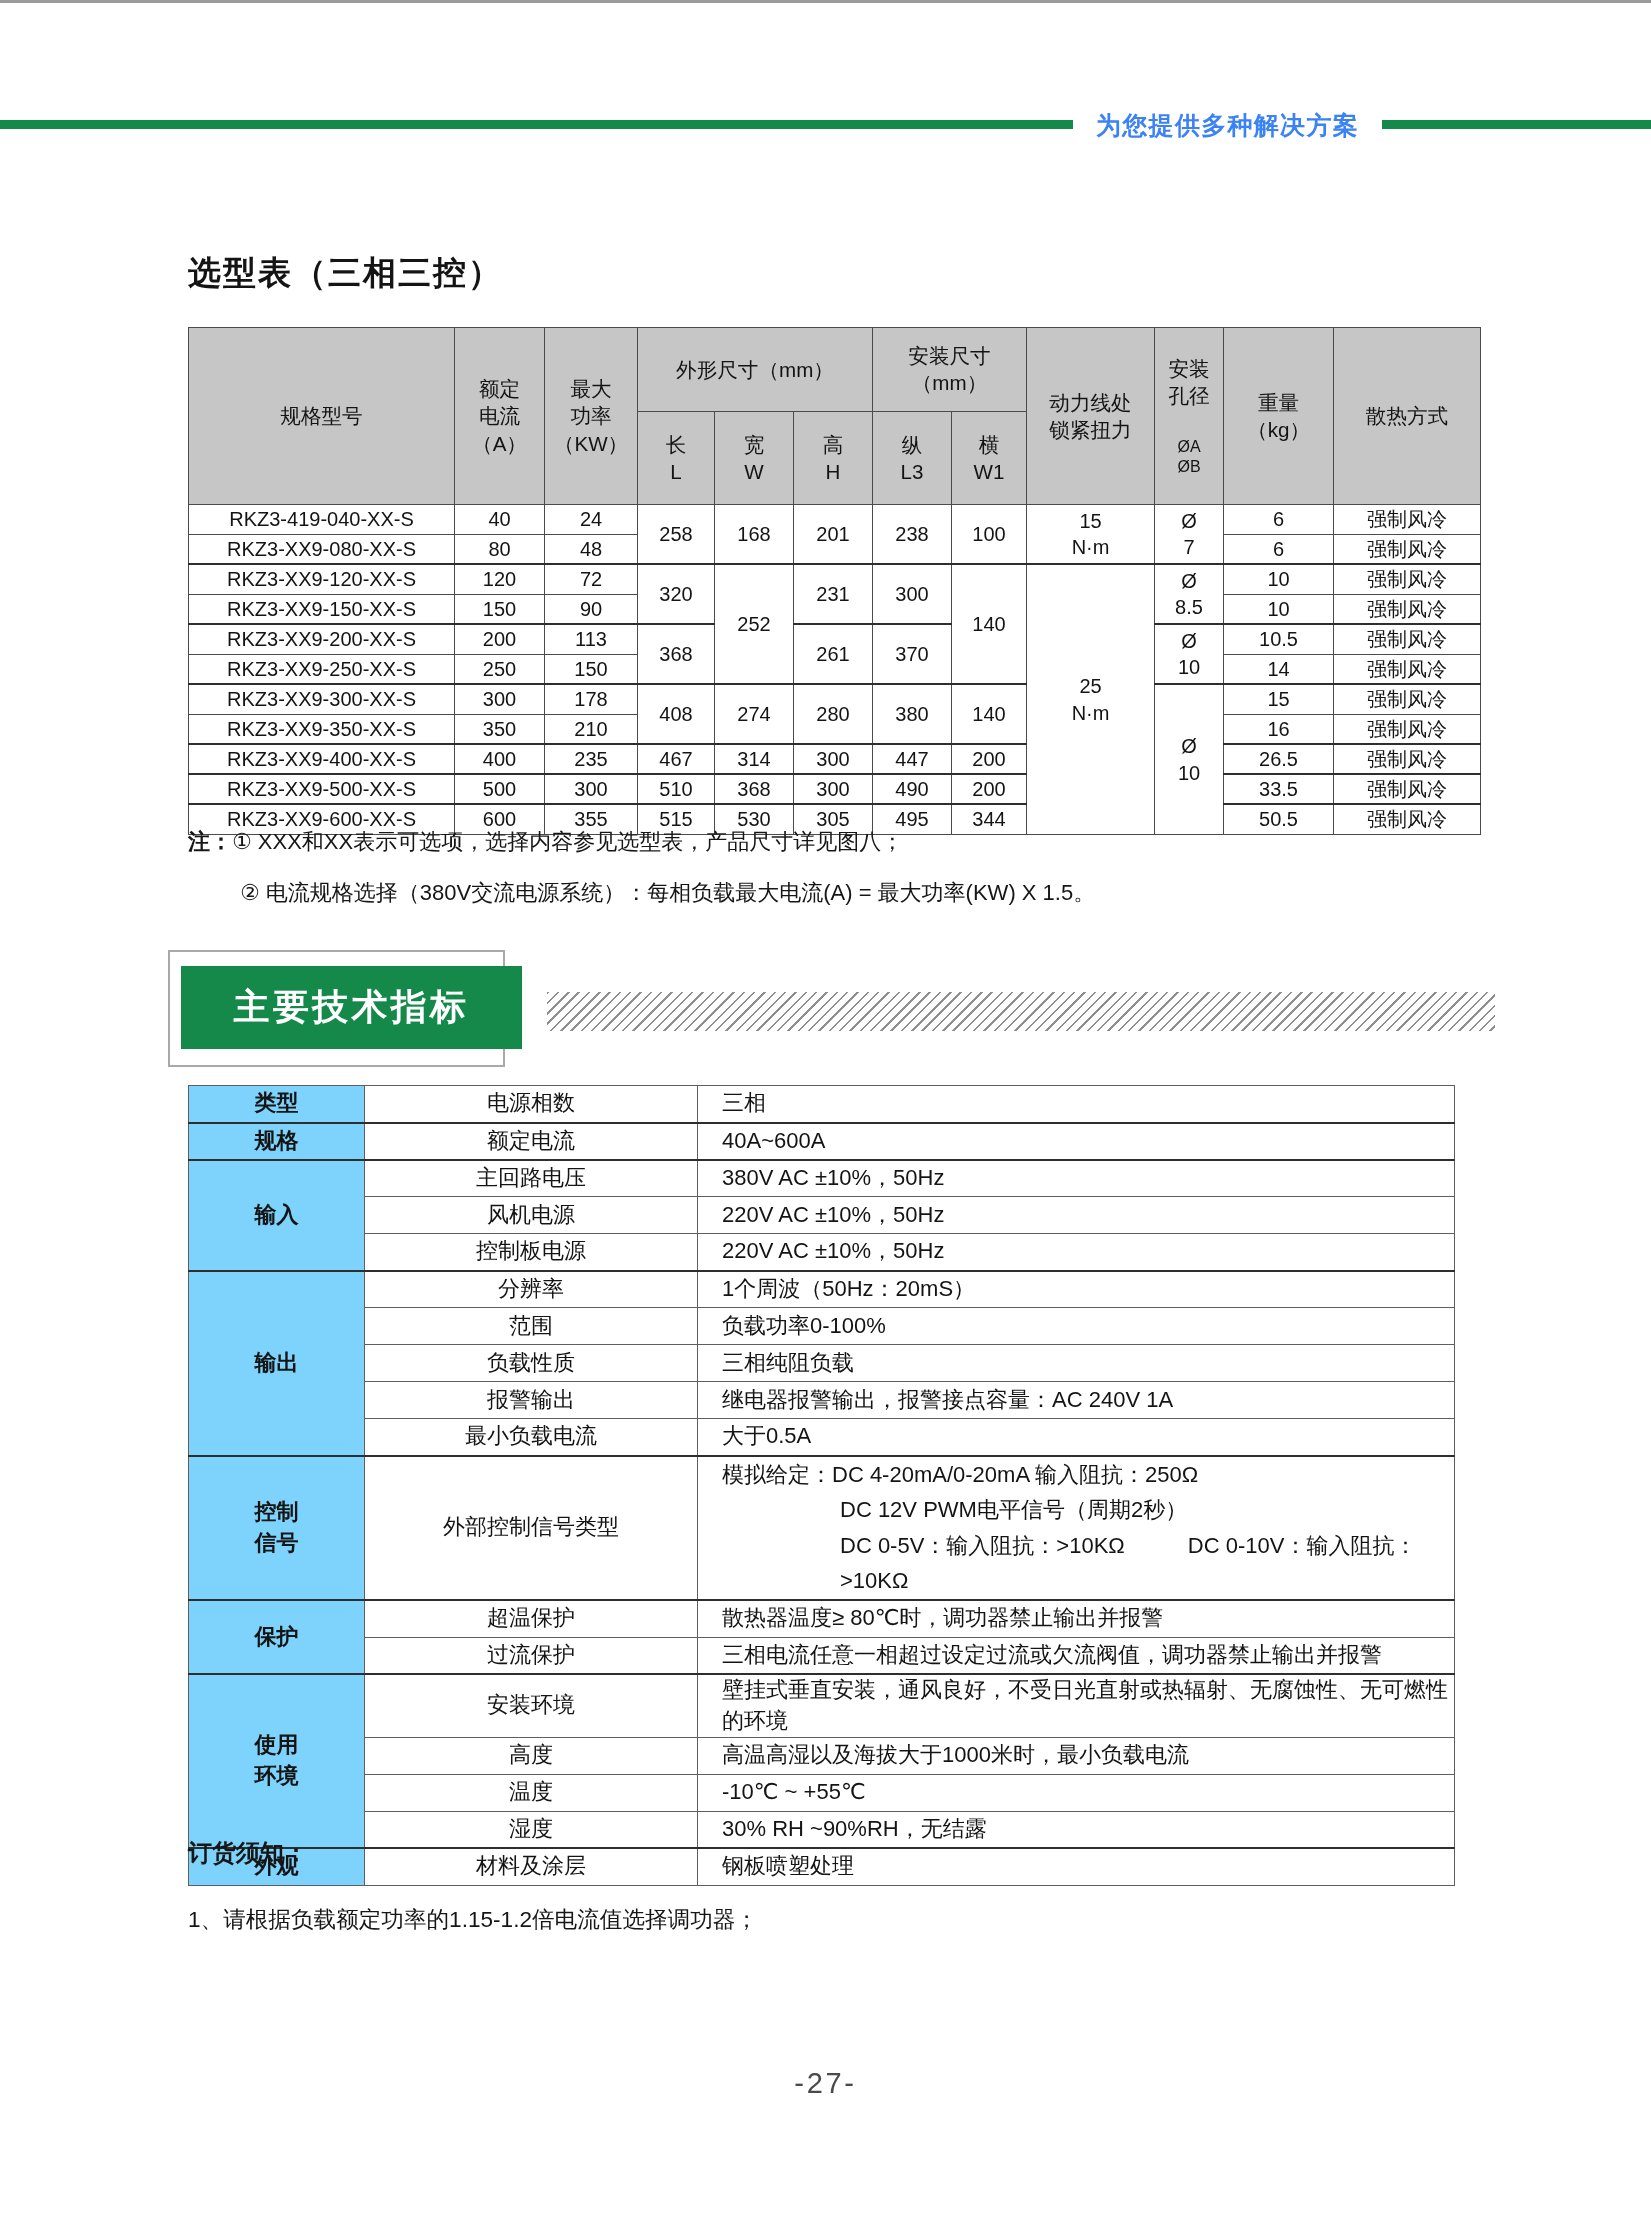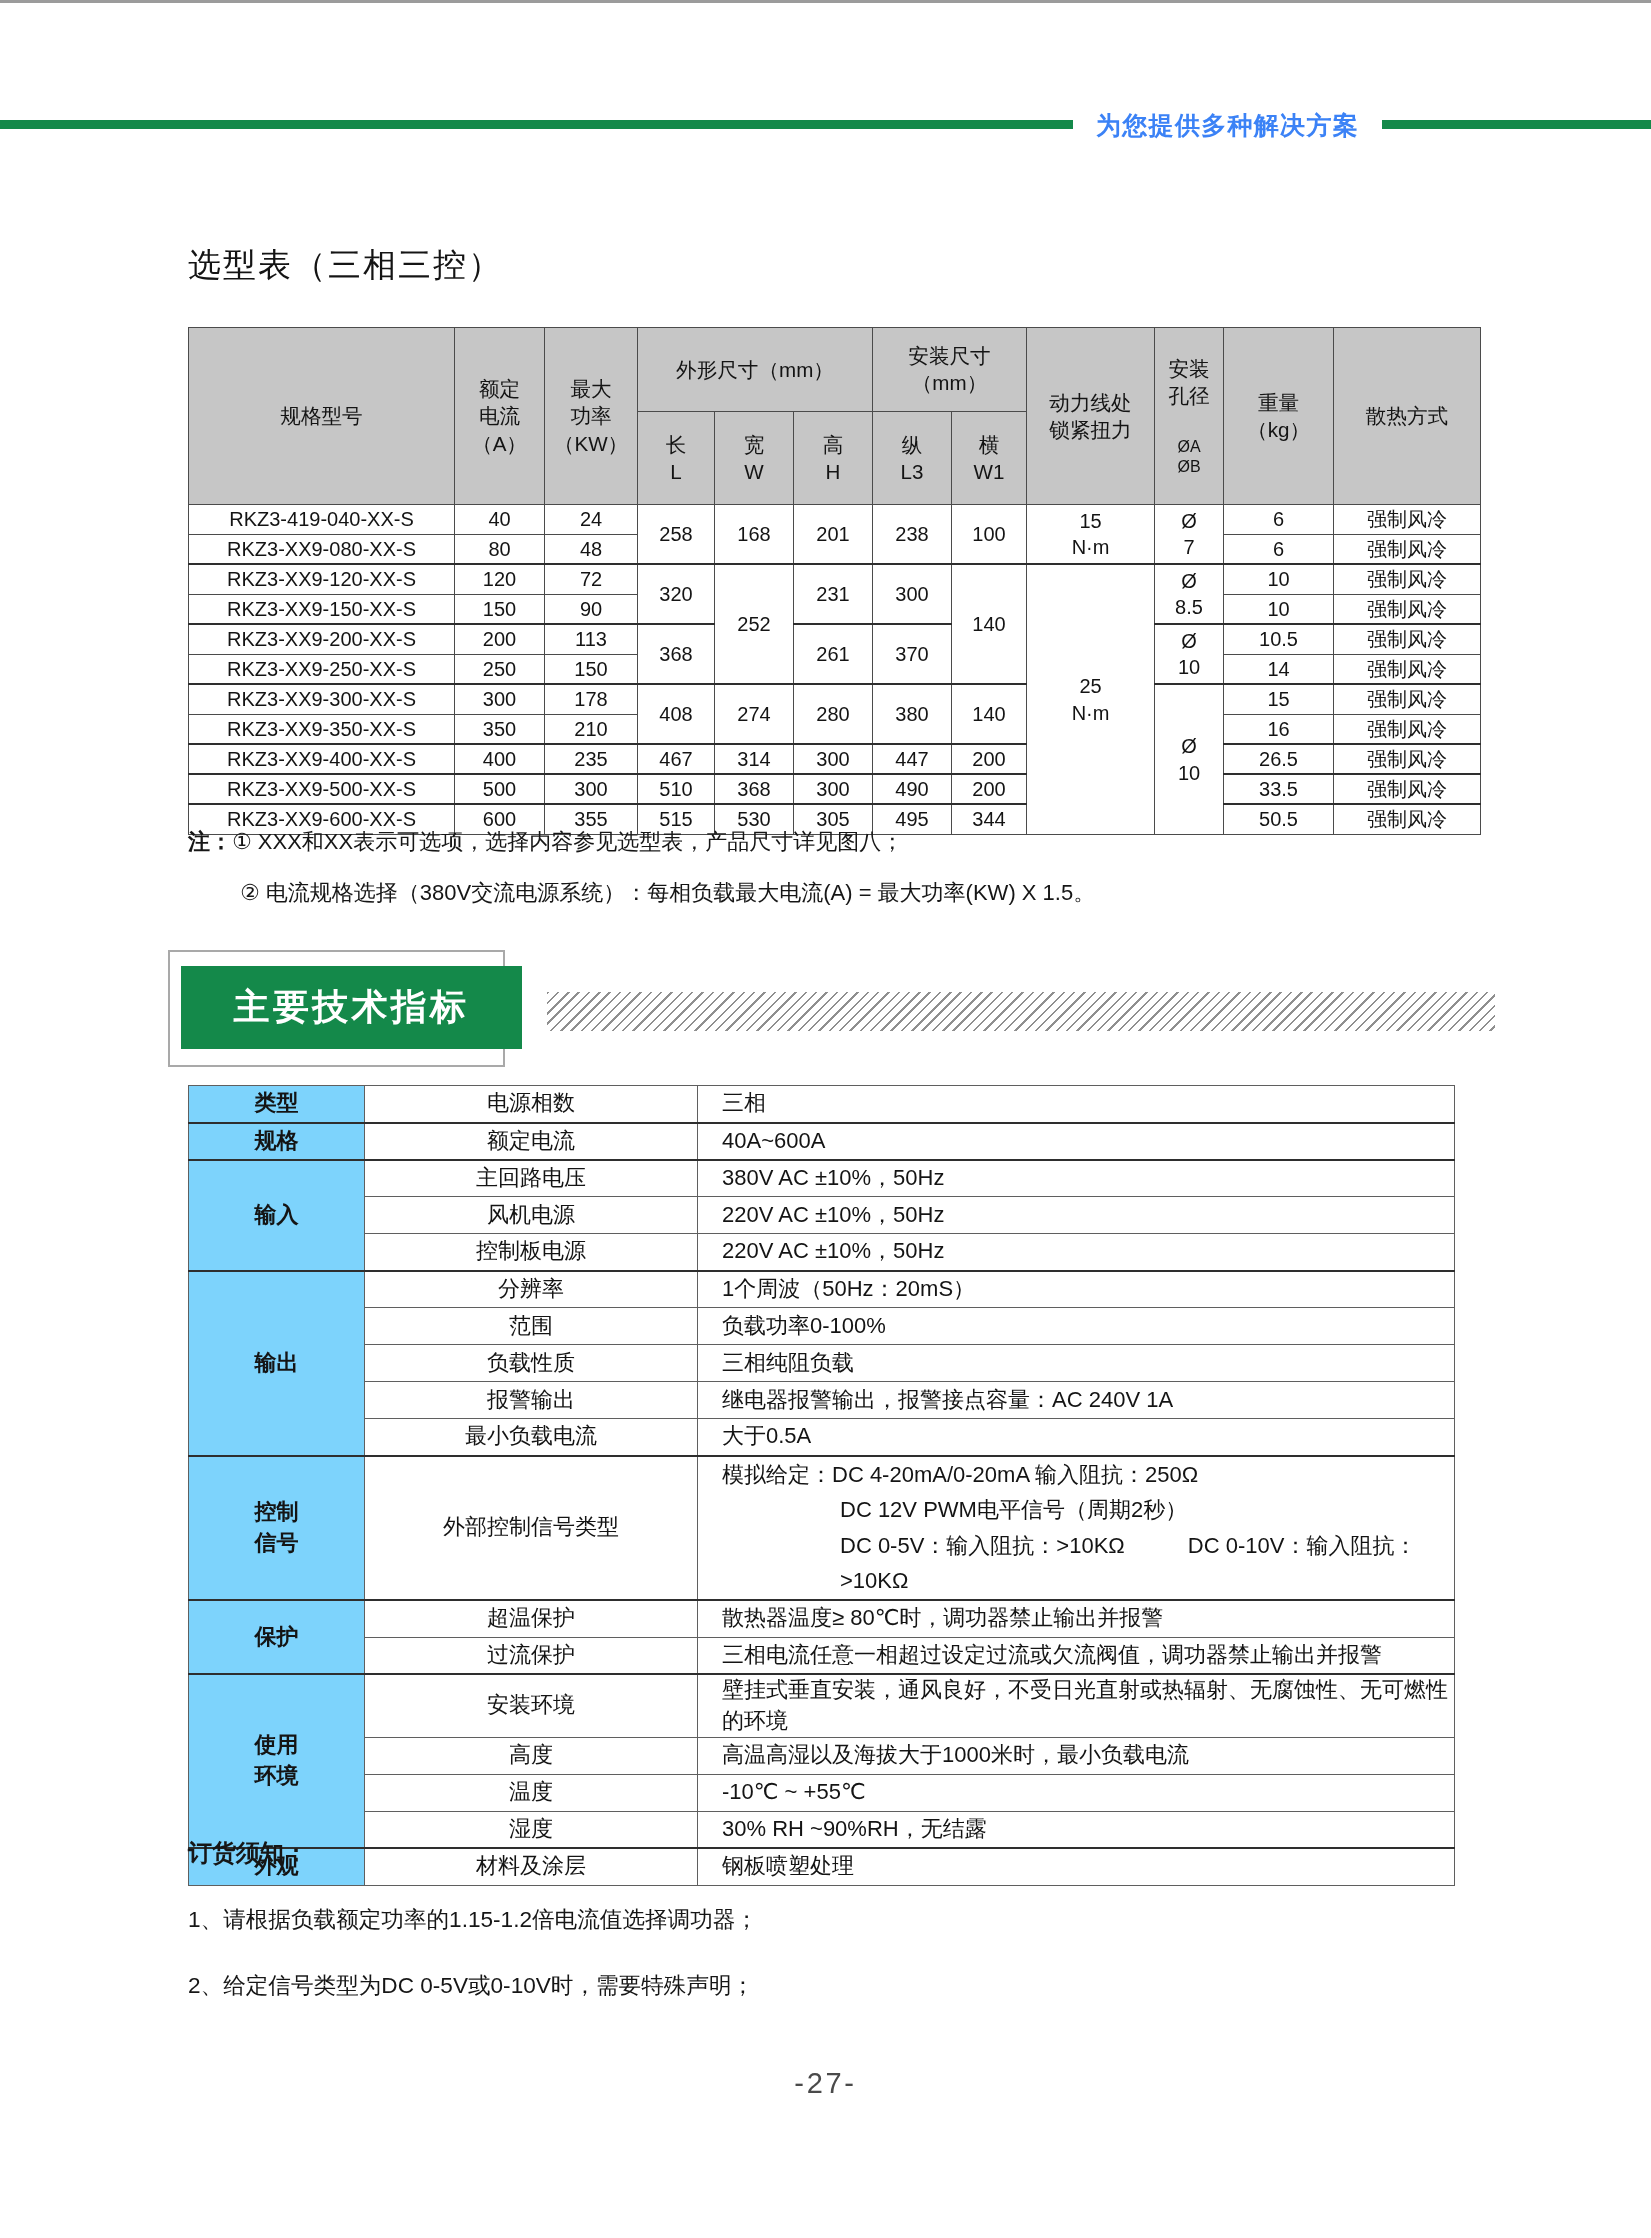--- a/index.html
+++ b/index.html
@@ -9,21 +9,21 @@
 
   
   .rule{position:absolute;top:120px;height:8.7px;background:#14894a;}
   .rule.left{left:0;width:1073px;}
   .rule.right{left:1382px;width:270px;}
   .slogan{position:absolute;top:104px;left:1073px;width:309px;height:43px;
           display:flex;align-items:center;justify-content:center;
           color:#3b82f6;font-size:25px;font-weight:bold;letter-spacing:1.3px;}
 
   
-  .title{position:absolute;left:188px;top:243px;font-size:33px;font-weight:normal;letter-spacing:2px;}
+  .title{position:absolute;left:188px;top:251px;font-size:33px;font-weight:bold;letter-spacing:2px;}
 
   
   table{border-collapse:collapse;table-layout:fixed;}
   .sel{position:absolute;left:188px;top:327px;width:1291px;font-size:20px;}
   .sel th,.sel td{border:1.3px solid #4b4b4b;padding:0;text-align:center;
                   white-space:pre-line;line-height:1.32;overflow:hidden;}
   .sel thead th{background:#c6c6c6;font-weight:normal;font-size:20.6px;}
   .sel thead tr.r1{height:63px;}
   .sel thead tr.r2{height:70px;}
   .sel tbody tr{height:30px;}
@@ -357,18 +357,17 @@
         <td class="cat">外观</td>
         <td class="lbl">材料及涂层</td>
         <td class="val">钢板喷塑处理</td>
       </tr>
     </tbody>
   </table>
 
   <div class="order">
     <div class="t">订货须知：</div>
     <div class="it">1、请根据负载额定功率的1.15-1.2倍电流值选择调功器；</div>
-    <div class="it">2、给定信号类型为DC 0-5V或0-10V时，需要特殊声明；</div>
   </div>
 
   <div class="pagenum">-27-</div>
 </div>
 
 
 </body></html>

